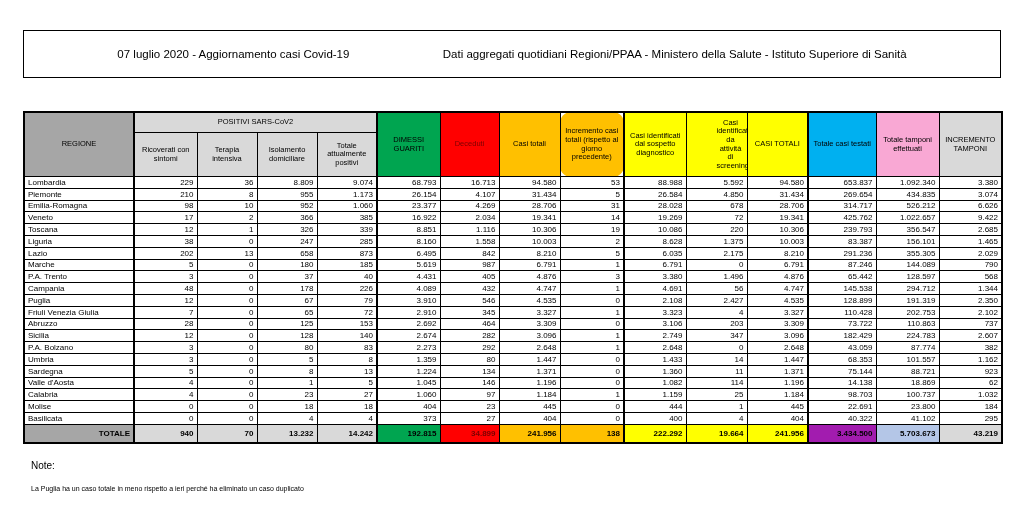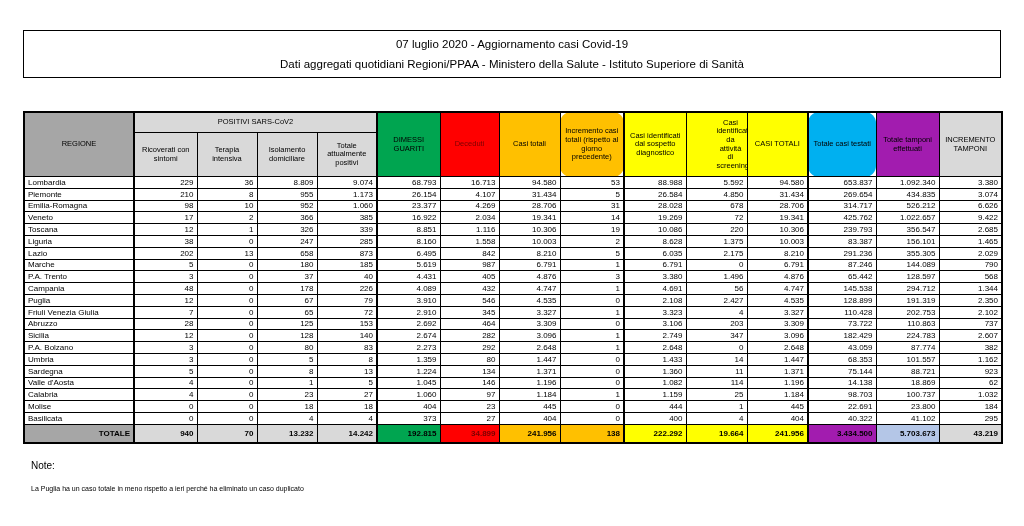--- a/index.html
+++ b/index.html
@@ -2,21 +2,21 @@
 <html><head>
 <meta charset="utf-8">
 <style>
   html,body{margin:0;padding:0;background:#fff;}
   body{
     width:1024px;height:526px;position:relative;overflow:hidden;
     font-family:"Liberation Sans",sans-serif;color:#000;
   }
   .title-box{
     position:absolute;left:23px;top:30px;width:976px;height:46px;
-    border:1px solid #000;display:flex;flex-direction:column;
+    border:1px solid #000;display:flex;flex-direction:row;
     justify-content:space-evenly;align-items:center;text-align:center;
     font-size:11.5px;
   }
   #report-table{
     position:absolute;left:23px;top:111px;width:978px;
     border-collapse:collapse;table-layout:fixed;
     border:2px solid #000;
   }
   #report-table th,#report-table td{
     border:1px solid #000;padding:0 3px;overflow:hidden;white-space:nowrap;
@@ -72,22 +72,22 @@
       <tr style="height: 17px;">
         <th class="regione-hdr" rowspan="2" style="background: rgb(166, 166, 166); color: rgb(0, 0, 0);">REGIONE</th>
         <th class="group-hdr bl2" colspan="4" style="background: rgb(217, 217, 217); color: rgb(0, 0, 0);">POSITIVI SARS-CoV2</th>
         <th class="bl2 bold-hdr" rowspan="2" style="background: rgb(0, 165, 80); color: rgb(0, 0, 0);">DIMESSI GUARITI</th>
         <th rowspan="2" style="background: rgb(255, 0, 0); color: rgb(123, 0, 0);">Deceduti</th>
         <th rowspan="2" style="background: rgb(255, 192, 0); color: rgb(0, 0, 0);">Casi totali</th>
         <th rowspan="2" style="background: rgb(255, 192, 0); color: rgb(0, 0, 0); border-radius: 11px;">Incremento casi totali (rispetto al giorno precedente)</th>
         <th class="bl2" rowspan="2" style="background: rgb(255, 255, 0); color: rgb(0, 0, 0);">Casi identificati dal sospetto diagnostico</th>
         <th rowspan="2" style="background: rgb(255, 255, 0); color: rgb(0, 0, 0); padding-left: 30px;">Casi identificati da attività di screening</th>
         <th rowspan="2" style="background: rgb(255, 255, 0); color: rgb(0, 0, 0);">CASI TOTALI</th>
-        <th class="bl2" rowspan="2" style="background: rgb(0, 176, 240); color: rgb(0, 0, 0); border-radius: 11px;">Totale casi testati</th>
-        <th rowspan="2" style="background: #a21caf; color: rgb(0, 0, 0); margin-top: 32px;">Totale tamponi effettuati</th>
+        <th class="bl2" rowspan="2" style="background: rgb(0, 176, 240); color: rgb(0, 0, 0);">Totale casi testati</th>
+        <th rowspan="2" style="background: #f9a8d4; color: rgb(0, 0, 0); margin-top: 32px;">Totale tamponi effettuati</th>
         <th rowspan="2" style="background: rgb(217, 217, 217); color: rgb(0, 0, 0);">INCREMENTO TAMPONI</th>
       </tr>
       <tr style="height: 44px;">
         <th class="bl2" style="background: rgb(217, 217, 217); color: rgb(0, 0, 0);">Ricoverati con sintomi</th>
         <th style="background: rgb(217, 217, 217); color: rgb(0, 0, 0);">Terapia intensiva</th>
         <th style="background: rgb(217, 217, 217); color: rgb(0, 0, 0);">Isolamento domiciliare</th>
         <th style="background: rgb(217, 217, 217); color: rgb(0, 0, 0);">Totale attualmente positivi</th>
       </tr>
     </thead>
   <tbody>

